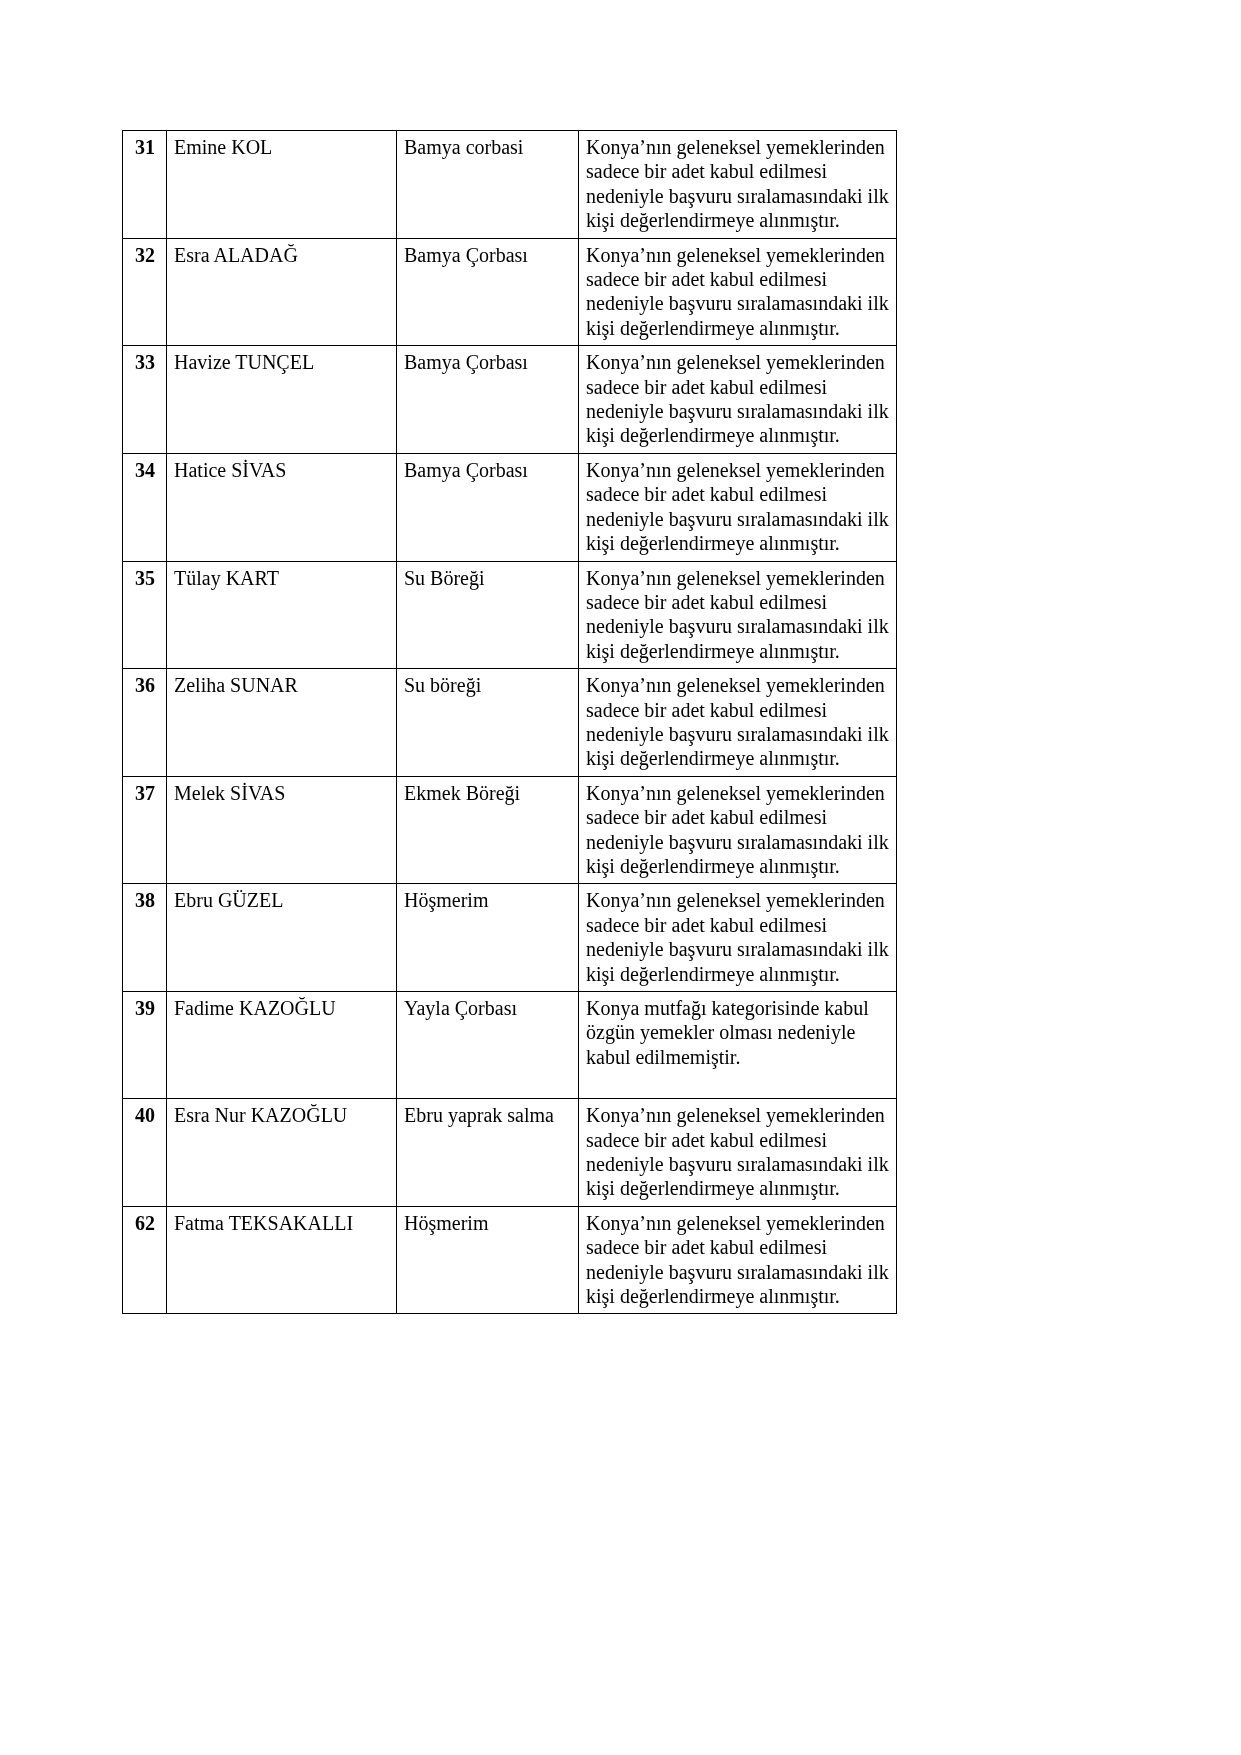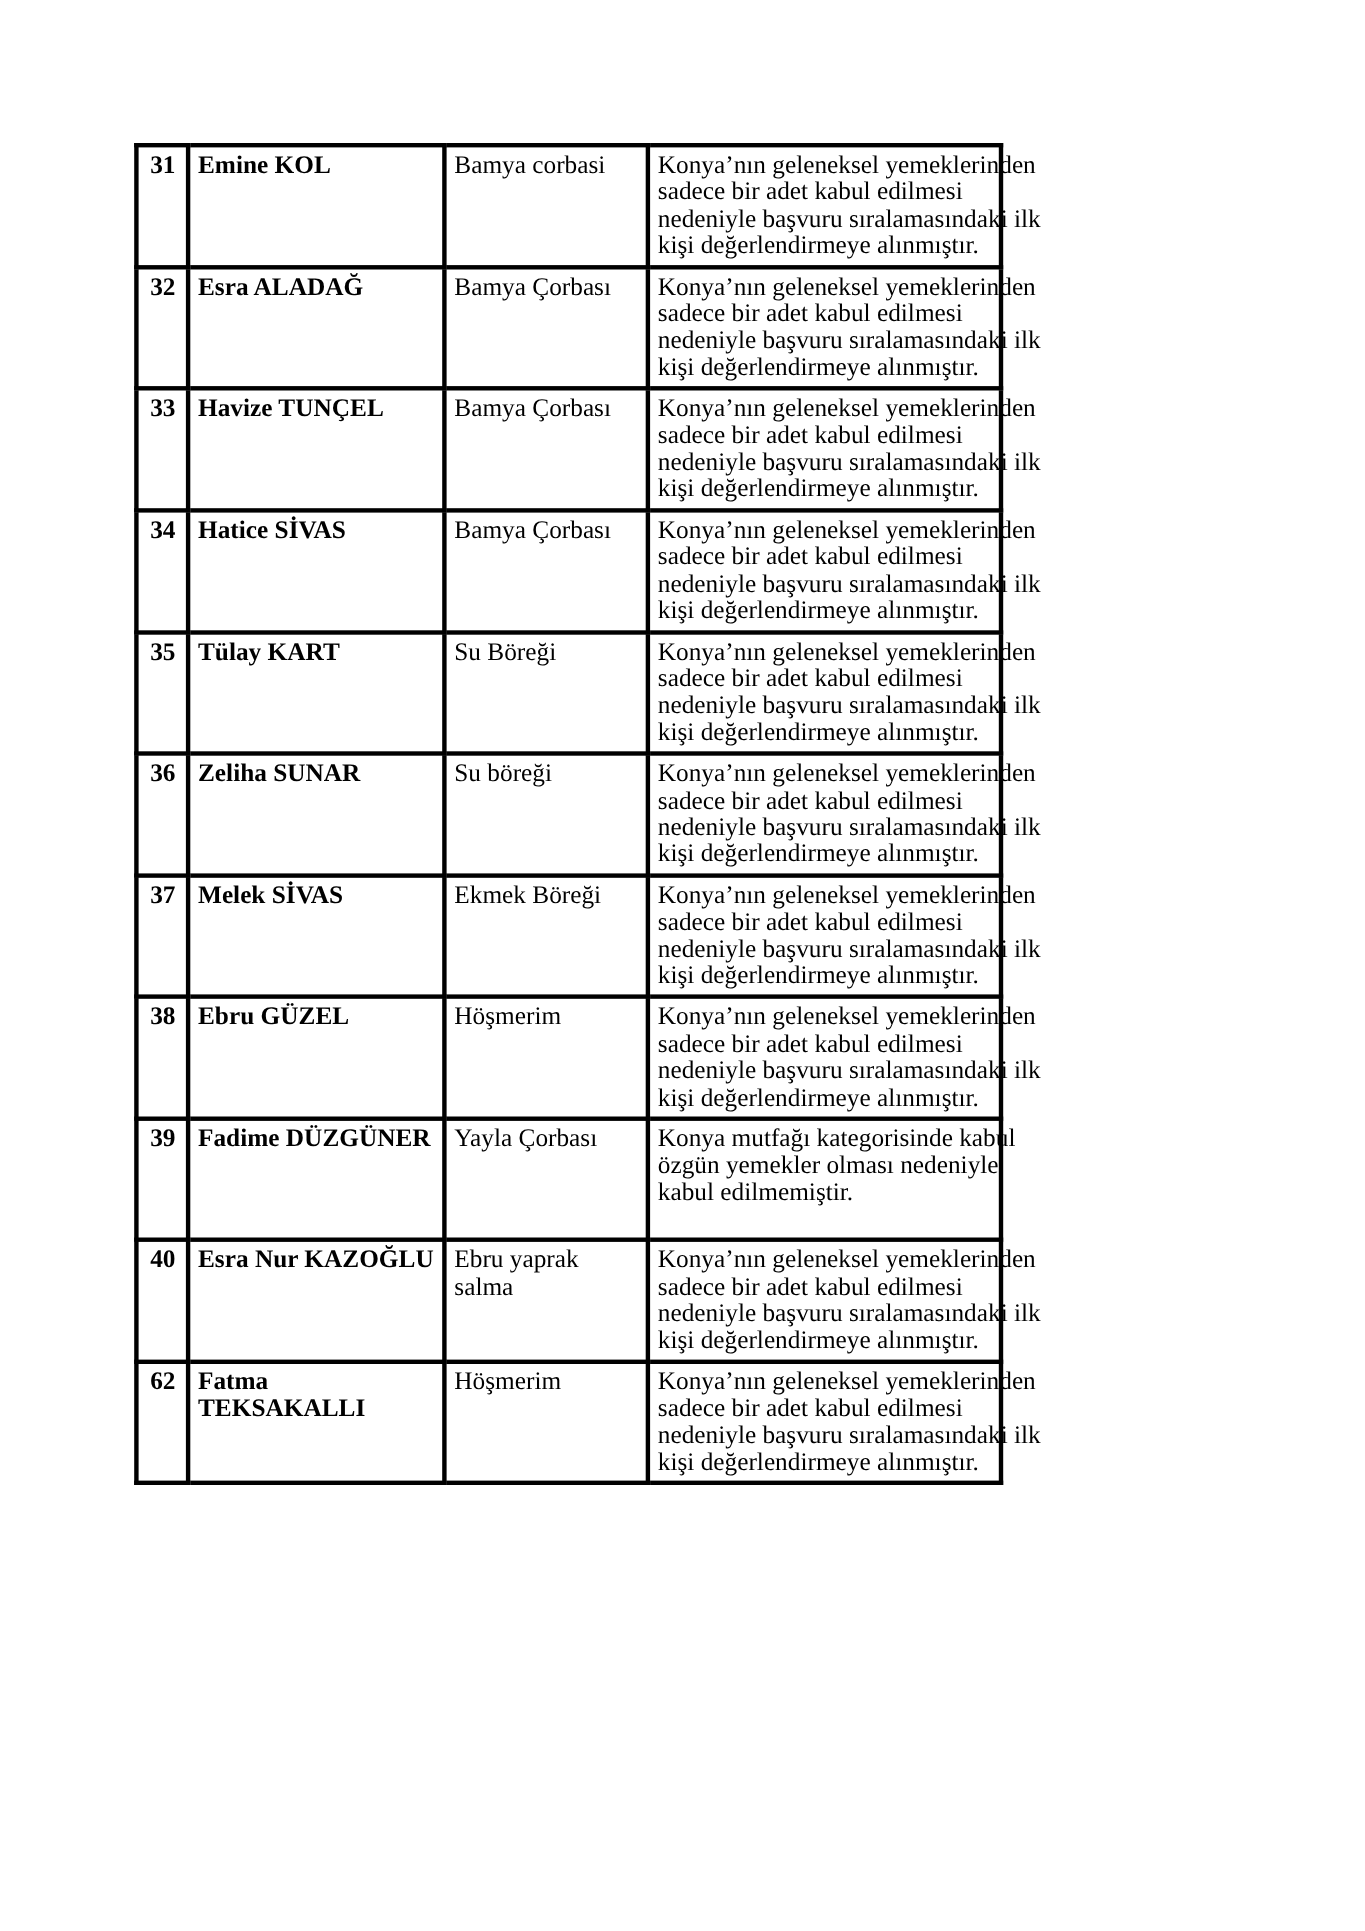--- a/index.html
+++ b/index.html
@@ -28,37 +28,36 @@
     left: 122px;
     top: 130px;
     width: 734px;
   }
   table.applicants {
     border-collapse: collapse;
     width: 734px;
     table-layout: fixed;
   }
   table.applicants td {
-    border: 4px solid #000000;
+    border: 1px solid #000000;
     vertical-align: top;
     padding: 4px 6px 5px 7px;
-    font-size: 23px;
+    font-size: 20px;
     line-height: 24.4px;
     font-family: "Liberation Serif", "DejaVu Serif", serif;
   }
   td.col-no {
     width: 30px;
     text-align: center;
     font-weight: bold;
     padding-left: 4px;
     padding-right: 4px;
   }
   td.col-name {
     width: 216px;
-    font-weight: bold;
   }
   td.col-dish {
     width: 168px;
   }
   td.col-note {
     width: 304px;
     margin-top: 22px;
   }
   .note-line {
     display: block;
@@ -163,21 +162,21 @@
             <td class="col-note">
               <span class="note-line">Konya’nın geleneksel yemeklerinden</span>
               <span class="note-line">sadece bir adet kabul edilmesi</span>
               <span class="note-line">nedeniyle başvuru sıralamasındaki ilk</span>
               <span class="note-line">kişi değerlendirmeye alınmıştır.</span>
               <span style="display: block; height: 0px;"></span>
             </td>
           </tr>
           <tr>
             <td class="col-no">39</td>
-            <td class="col-name">Fadime DÜZGÜNER</td>
+            <td class="col-name">Fadime KAZOĞLU</td>
             <td class="col-dish">Yayla Çorbası</td>
             <td class="col-note">
               <span class="note-line">Konya mutfağı kategorisinde kabul</span>
               <span class="note-line">özgün yemekler olması nedeniyle</span>
               <span class="note-line">kabul edilmemiştir.</span>
               <span style="display: block; height: 24px;"></span>
             </td>
           </tr>
           <tr>
             <td class="col-no">40</td>

